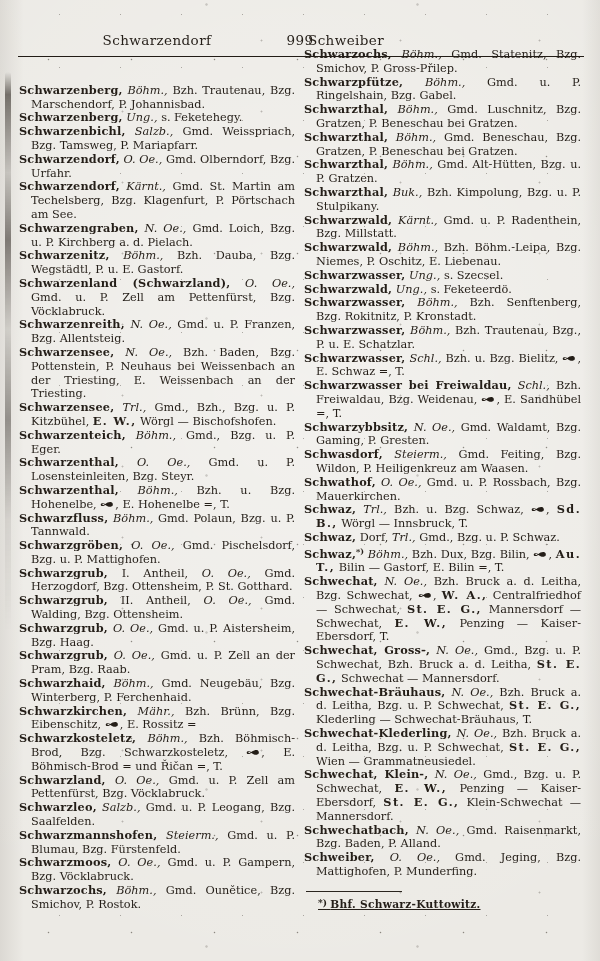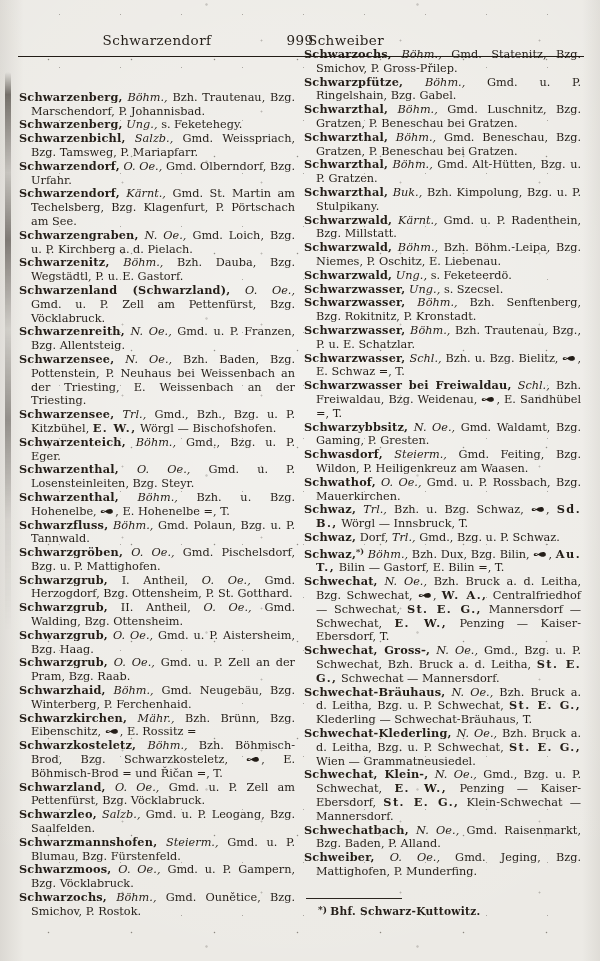--- a/index.html
+++ b/index.html
@@ -43,21 +43,21 @@
   .col-right { width:277px; }
 
   .entry { text-indent:-12px; padding-left:12px; margin:0; }
   .seg-b { font-weight:bold; letter-spacing:.2px; }
   [data-name="railway-abbr"] { letter-spacing:1.4px; }
   .seg-i { font-style:italic; }
   .seg-sup { font-weight:bold; font-size:8px; vertical-align:4px; letter-spacing:0; }
   .horn-wrap { display:inline-block; width:15px; height:9px; vertical-align:-1px; }
   .horn-wrap svg { display:block; width:15px; height:9px; fill:#241e18; }
 
-  .footnote { margin-top:19px; font-size:10.6px; }
+  .footnote { margin-top:12px; font-size:10.6px;text-decoration:underline; }
   .fn-rule { width:96px; border-top:1.1px solid #2b251f; margin:0 0 5px 2px; }
   .fn-line { padding-left:14px; }
   .fn-marker { font-weight:bold; font-size:9px; vertical-align:2px; }
   .fn-text { font-weight:bold; letter-spacing:.3px; }
 </style>
 </head>
 <body>
 
 <div class="page" data-name="scanned-page">
   <div class="noise" data-name="scan-noise"></div>
@@ -111,22 +111,22 @@
     <section class="col col-right" data-name="column-right">
       <div data-name="column-right-entries">
           <div class="entry" data-name="gazetteer-entry"><span class="seg-b" data-name="entry-headword">Schwarzochs,</span> <span class="seg-i" data-name="crownland-abbr">Böhm.,</span> <span class="seg-n" data-name="entry-text">Gmd. Statenitz, Bzg. Smichov, P. Gross-Přilep.</span></div>
           <div class="entry" data-name="gazetteer-entry"><span class="seg-b" data-name="entry-headword">Schwarzpfütze,</span> <span class="seg-i" data-name="crownland-abbr">Böhm.,</span> <span class="seg-n" data-name="entry-text">Gmd. u. P. Ringelshain, Bzg. Gabel.</span></div>
           <div class="entry" data-name="gazetteer-entry"><span class="seg-b" data-name="entry-headword">Schwarzthal,</span> <span class="seg-i" data-name="crownland-abbr">Böhm.,</span> <span class="seg-n" data-name="entry-text">Gmd. Luschnitz, Bzg. Gratzen, P. Beneschau bei Gratzen.</span></div>
           <div class="entry" data-name="gazetteer-entry"><span class="seg-b" data-name="entry-headword">Schwarzthal,</span> <span class="seg-i" data-name="crownland-abbr">Böhm.,</span> <span class="seg-n" data-name="entry-text">Gmd. Beneschau, Bzg. Gratzen, P. Beneschau bei Gratzen.</span></div>
           <div class="entry" data-name="gazetteer-entry"><span class="seg-b" data-name="entry-headword">Schwarzthal,</span> <span class="seg-i" data-name="crownland-abbr">Böhm.,</span> <span class="seg-n" data-name="entry-text">Gmd. Alt-Hütten, Bzg. u. P. Gratzen.</span></div>
           <div class="entry" data-name="gazetteer-entry"><span class="seg-b" data-name="entry-headword">Schwarzthal,</span> <span class="seg-i" data-name="crownland-abbr">Buk.,</span> <span class="seg-n" data-name="entry-text">Bzh. Kimpolung, Bzg. u. P. Stulpikany.</span></div>
           <div class="entry" data-name="gazetteer-entry"><span class="seg-b" data-name="entry-headword">Schwarzwald,</span> <span class="seg-i" data-name="crownland-abbr">Kärnt.,</span> <span class="seg-n" data-name="entry-text">Gmd. u. P. Radenthein, Bzg. Millstatt.</span></div>
           <div class="entry" data-name="gazetteer-entry"><span class="seg-b" data-name="entry-headword">Schwarzwald,</span> <span class="seg-i" data-name="crownland-abbr">Böhm.,</span> <span class="seg-n" data-name="entry-text">Bzh. Böhm.-Leipa, Bzg. Niemes, P. Oschitz, E. Liebenau.</span></div>
+          <div class="entry" data-name="gazetteer-entry"><span class="seg-b" data-name="entry-headword">Schwarzwasser,</span> <span class="seg-i" data-name="crownland-abbr">Ung.,</span> <span class="seg-n" data-name="entry-text">s. Szecsel.</span></div>
           <div class="entry" data-name="gazetteer-entry"><span class="seg-b" data-name="entry-headword">Schwarzwald,</span> <span class="seg-i" data-name="crownland-abbr">Ung.,</span> <span class="seg-n" data-name="entry-text">s. Feketeerdö.</span></div>
-          <div class="entry" data-name="gazetteer-entry"><span class="seg-b" data-name="entry-headword">Schwarzwasser,</span> <span class="seg-i" data-name="crownland-abbr">Ung.,</span> <span class="seg-n" data-name="entry-text">s. Szecsel.</span></div>
           <div class="entry" data-name="gazetteer-entry"><span class="seg-b" data-name="entry-headword">Schwarzwasser,</span> <span class="seg-i" data-name="crownland-abbr">Böhm.,</span> <span class="seg-n" data-name="entry-text">Bzh. Senftenberg, Bzg. Rokitnitz, P. Kronstadt.</span></div>
           <div class="entry" data-name="gazetteer-entry"><span class="seg-b" data-name="entry-headword">Schwarzwasser,</span> <span class="seg-i" data-name="crownland-abbr">Böhm.,</span> <span class="seg-n" data-name="entry-text">Bzh. Trautenau, Bzg., P. u. E. Schatzlar.</span></div>
           <div class="entry" data-name="gazetteer-entry"><span class="seg-b" data-name="entry-headword">Schwarzwasser,</span> <span class="seg-i" data-name="crownland-abbr">Schl.,</span> <span class="seg-n" data-name="entry-text">Bzh. u. Bzg. Bielitz,</span> <span class="horn-wrap" data-name="postal-horn-icon"><svg viewBox="0 0 24 12">
                 <path d="M2.2 8.2 C0.6 7.5 0.9 4.6 2.9 4.1 C4.8 3.6 6.9 4.4 8.5 5.3 C10.9 3.2 14.6 1.5 17.3 2.1 C20.2 2.7 21.0 5.4 20.4 7.3 C19.8 9.3 16.8 10.2 14.0 9.5 C11.9 9.0 10.2 7.8 8.8 6.9 C7.0 8.0 3.9 8.9 2.2 8.2 Z M4.2 6.6 C5.4 6.9 7.0 6.5 7.6 6.1 C6.6 5.5 4.9 5.2 4.1 5.5 C3.4 5.8 3.5 6.4 4.2 6.6 Z"></path>
               </svg></span>, <span class="seg-n" data-name="entry-text">E. Schwaz =, T.</span></div>
           <div class="entry" data-name="gazetteer-entry"><span class="seg-b" data-name="entry-headword">Schwarzwasser bei Freiwaldau,</span> <span class="seg-i" data-name="crownland-abbr">Schl.,</span> <span class="seg-n" data-name="entry-text">Bzh. Freiwaldau, Bzg. Weidenau,</span> <span class="horn-wrap" data-name="postal-horn-icon"><svg viewBox="0 0 24 12">
                 <path d="M2.2 8.2 C0.6 7.5 0.9 4.6 2.9 4.1 C4.8 3.6 6.9 4.4 8.5 5.3 C10.9 3.2 14.6 1.5 17.3 2.1 C20.2 2.7 21.0 5.4 20.4 7.3 C19.8 9.3 16.8 10.2 14.0 9.5 C11.9 9.0 10.2 7.8 8.8 6.9 C7.0 8.0 3.9 8.9 2.2 8.2 Z M4.2 6.6 C5.4 6.9 7.0 6.5 7.6 6.1 C6.6 5.5 4.9 5.2 4.1 5.5 C3.4 5.8 3.5 6.4 4.2 6.6 Z"></path>
               </svg></span>, <span class="seg-n" data-name="entry-text">E. Sandhübel =, T.</span></div>
           <div class="entry" data-name="gazetteer-entry"><span class="seg-b" data-name="entry-headword">Schwarzybbsitz,</span> <span class="seg-i" data-name="crownland-abbr">N. Oe.,</span> <span class="seg-n" data-name="entry-text">Gmd. Waldamt, Bzg. Gaming, P. Gresten.</span></div>
           <div class="entry" data-name="gazetteer-entry"><span class="seg-b" data-name="entry-headword">Schwasdorf,</span> <span class="seg-i" data-name="crownland-abbr">Steierm.,</span> <span class="seg-n" data-name="entry-text">Gmd. Feiting, Bzg. Wildon, P. Heiligenkreuz am Waasen.</span></div>

